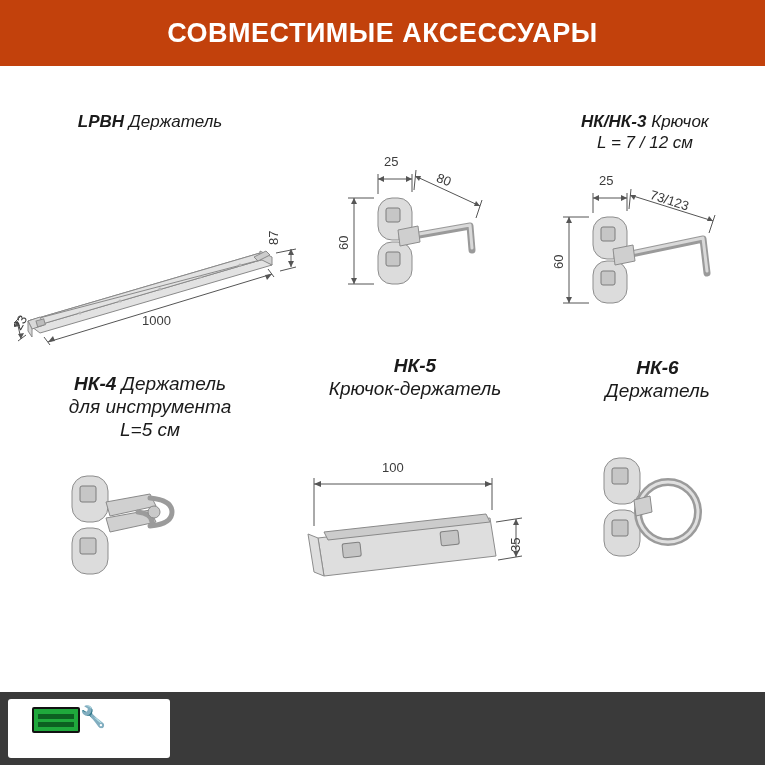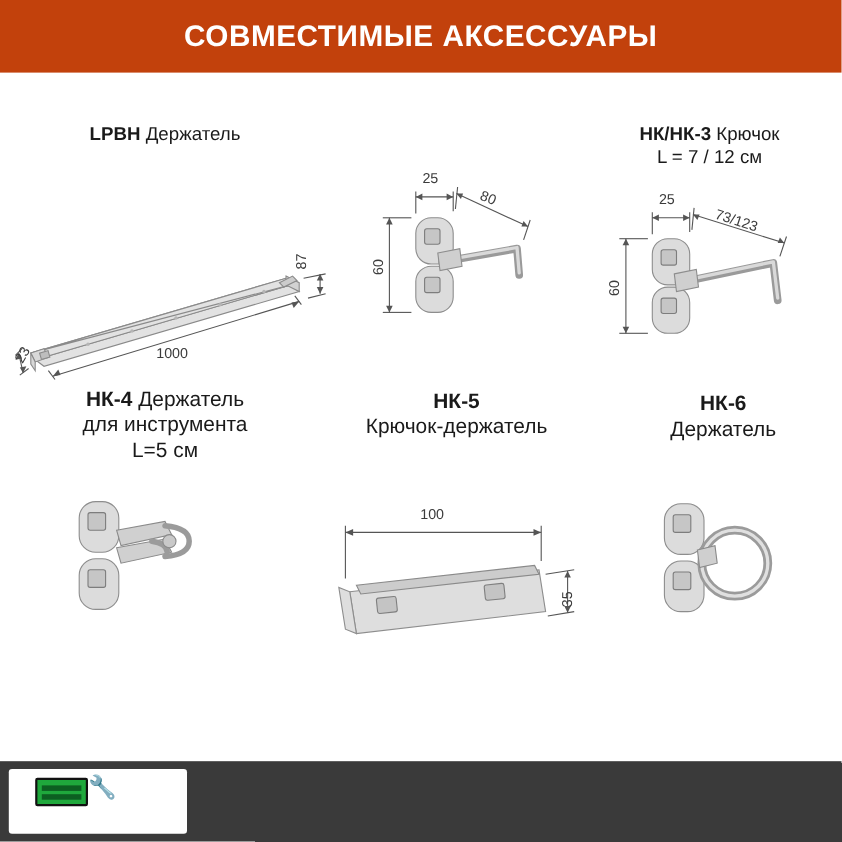--- a/index.html
+++ b/index.html
@@ -68,20 +68,21 @@
 
   
   .content{position:absolute;left:0;top:66px;width:765px;height:626px;}
 
   .cell{position:absolute;}
   .caption{
     text-align:center;
     line-height:1.22;
     font-size:17px;
     color:#1a1a1a;
+    font-style:italic;
   }
   .caption .code{font-weight:bold;}
   .caption.big{font-size:19px;}
   .caption.big .code{font-weight:bold;}
 
   .figure{position:relative;}
 
   
   .dim{
     position:absolute;
@@ -268,21 +269,21 @@
             <polygon points="34,52 31,58 37,58" fill="#555" stroke="none"></polygon>
             <polygon points="34,138 31,132 37,132" fill="#555" stroke="none"></polygon>
           </g>
         </svg>
         <div class="dim" style="left:64px;top:8px;">25</div>
         <div class="dim" style="left:118px;top:22px;transform:rotate(18deg);transform-origin:left top;">73/123</div>
         <div class="dim" style="left:16px;top:104px;transform:rotate(-90deg);transform-origin:left top;">60</div>
       </div>
     </div>
 
-    <div class="cell" style="left:10px;top:286px;width:280px;">
+    <div class="cell" style="left:10px;top:306px;width:280px;">
       <div class="caption big">
         <span class="code">НК-4</span>
         <span>Держатель</span><br>
         <span>для инструмента</span><br>
         <span>L=5 см</span>
       </div>
       <div class="figure" style="margin-top:24px;height:160px;">
         <svg width="280" height="160" viewBox="0 0 280 160">
           <g fill="#dcdcdc" stroke="#8d8d8d" stroke-width="1">
             <rect x="62" y="10" width="36" height="46" rx="15"></rect>

